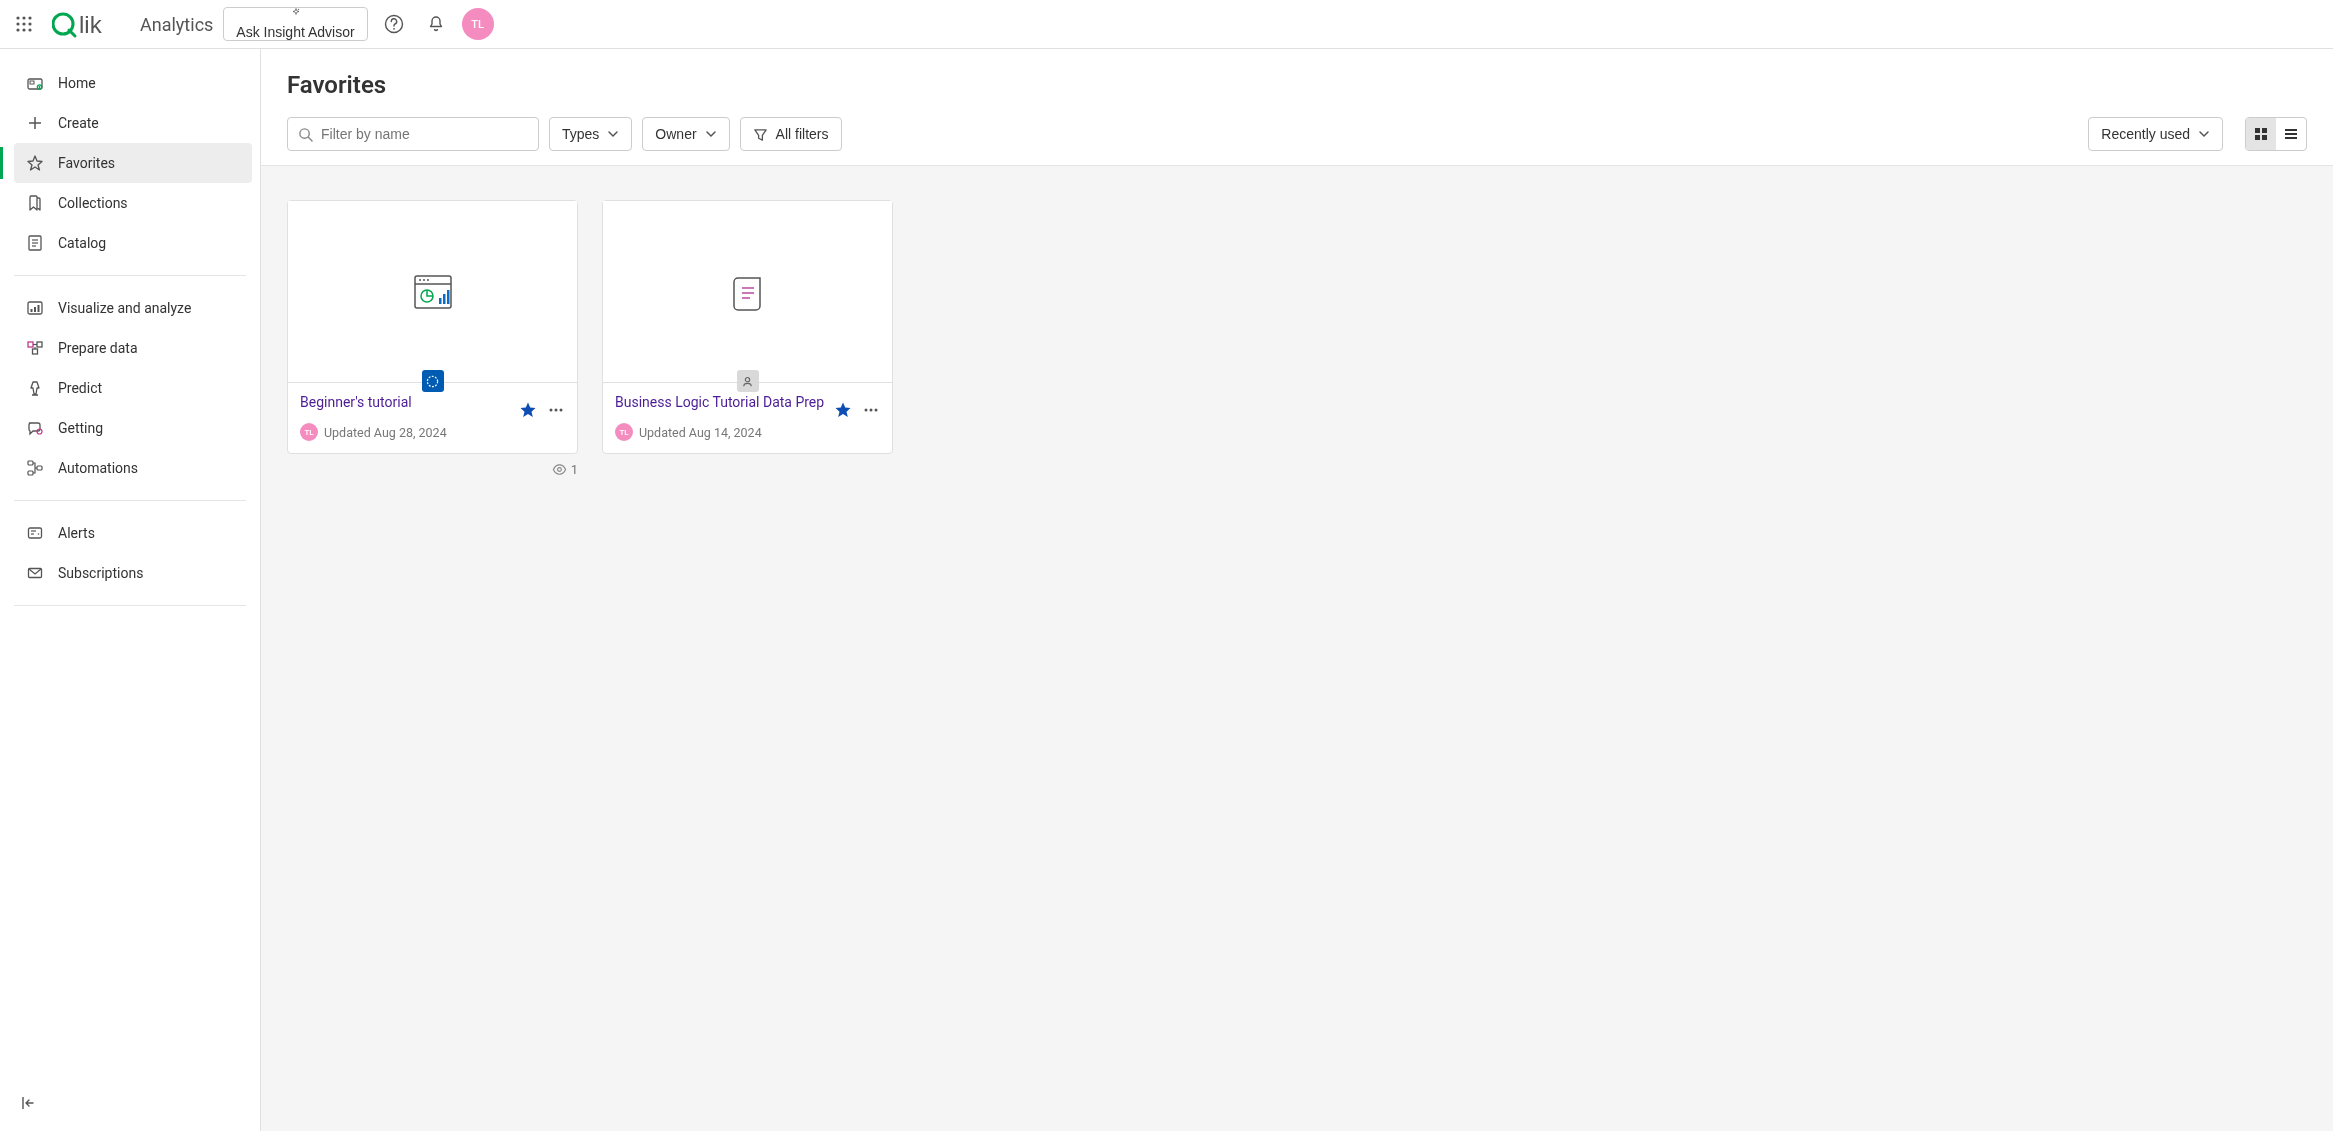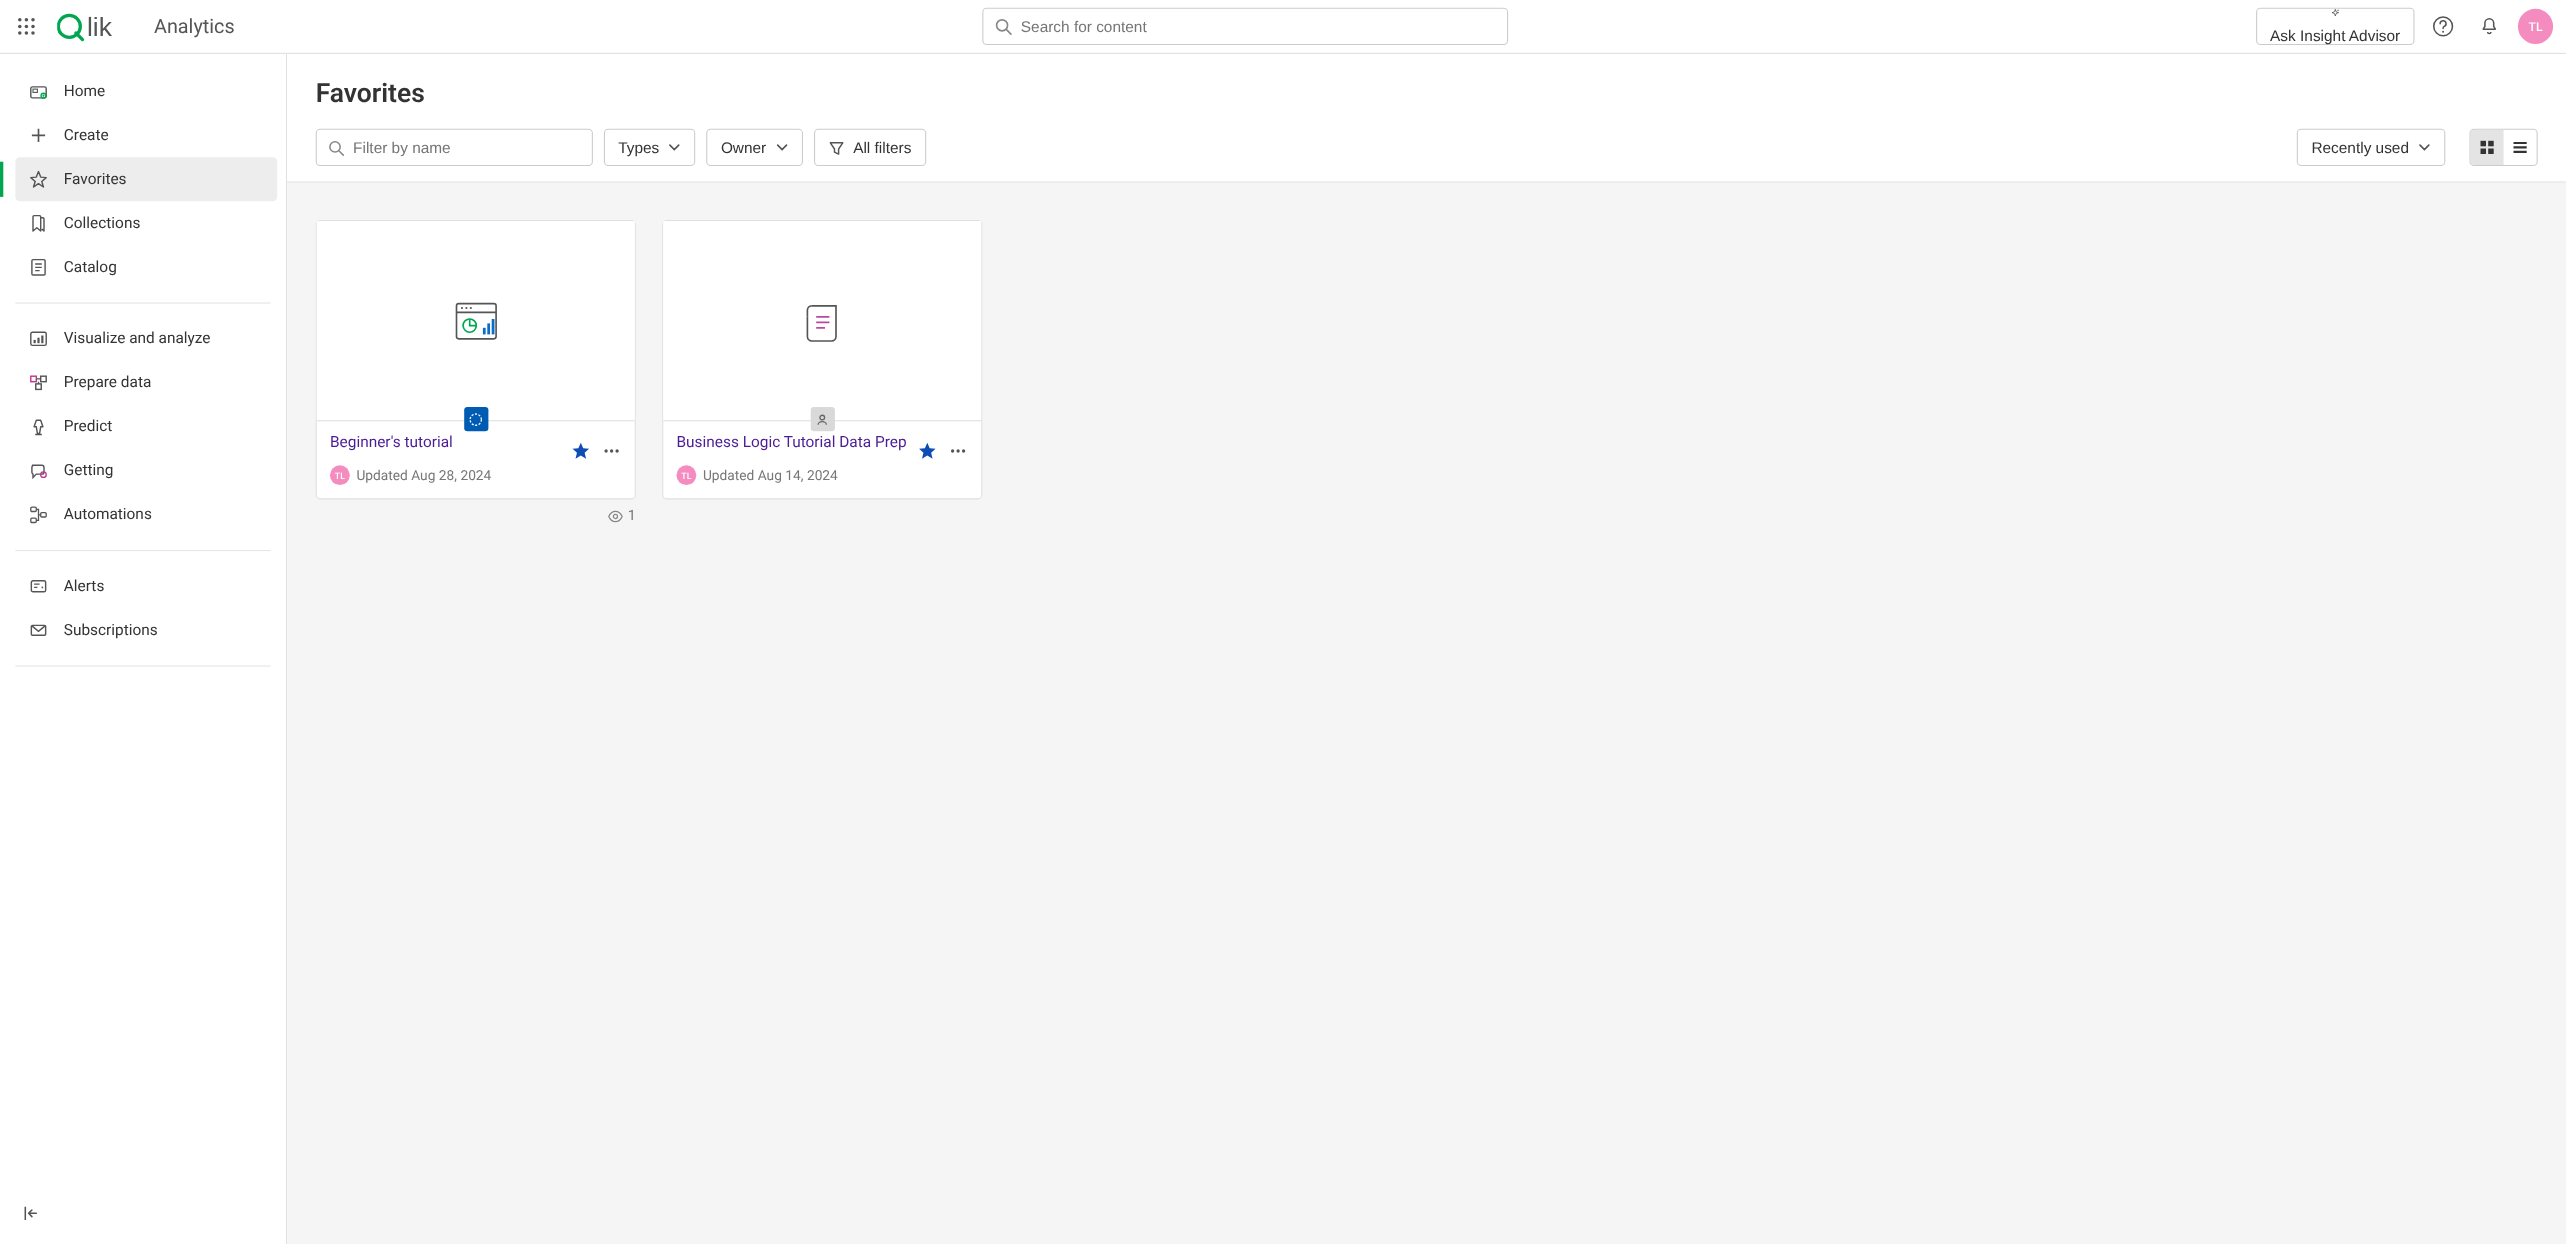--- a/index.html
+++ b/index.html
@@ -337,29 +337,20 @@
     <svg width="78" height="30" viewBox="0 0 78 30">
 
       <circle cx="11" cy="15" r="10" fill="none" stroke="#00a650" stroke-width="3"></circle>
       <line x1="17" y1="21" x2="23" y2="27" stroke="#00a650" stroke-width="3" stroke-linecap="round"></line>
 
       <text x="27" y="24" font-size="24" font-family="Arial" fill="#555" font-weight="400">lik</text>
     </svg>
     <span class="logo-sub">Analytics</span>
   </div>
 
-  <div class="search-wrap">
-    <div class="search-box">
-      <svg width="16" height="16" viewBox="0 0 16 16">
-        <circle cx="7" cy="7" r="5" fill="none" stroke="#888" stroke-width="1.5"></circle>
-        <line x1="11" y1="11" x2="15" y2="15" stroke="#888" stroke-width="1.5" stroke-linecap="round"></line>
-      </svg>
-      <input type="text" placeholder="Search for content" style="">
-    </div>
-  </div>
 
   <div class="topbar-right">
     <button class="insight-btn">
       <svg width="16" height="16" viewBox="0 0 16 16">
         <path d="M8 1 L9.5 5.5 L14 7 L9.5 8.5 L8 13 L6.5 8.5 L2 7 L6.5 5.5 Z" fill="none" stroke="#333" stroke-width="1.2"></path>
         <path d="M13 1 L13.5 2.3 L15 2.8 L13.5 3.3 L13 4.6 L12.5 3.3 L11 2.8 L12.5 2.3 Z" fill="#333"></path>
       </svg>
       <span>Ask Insight Advisor</span>
     </button>
     <div class="icon-btn">

